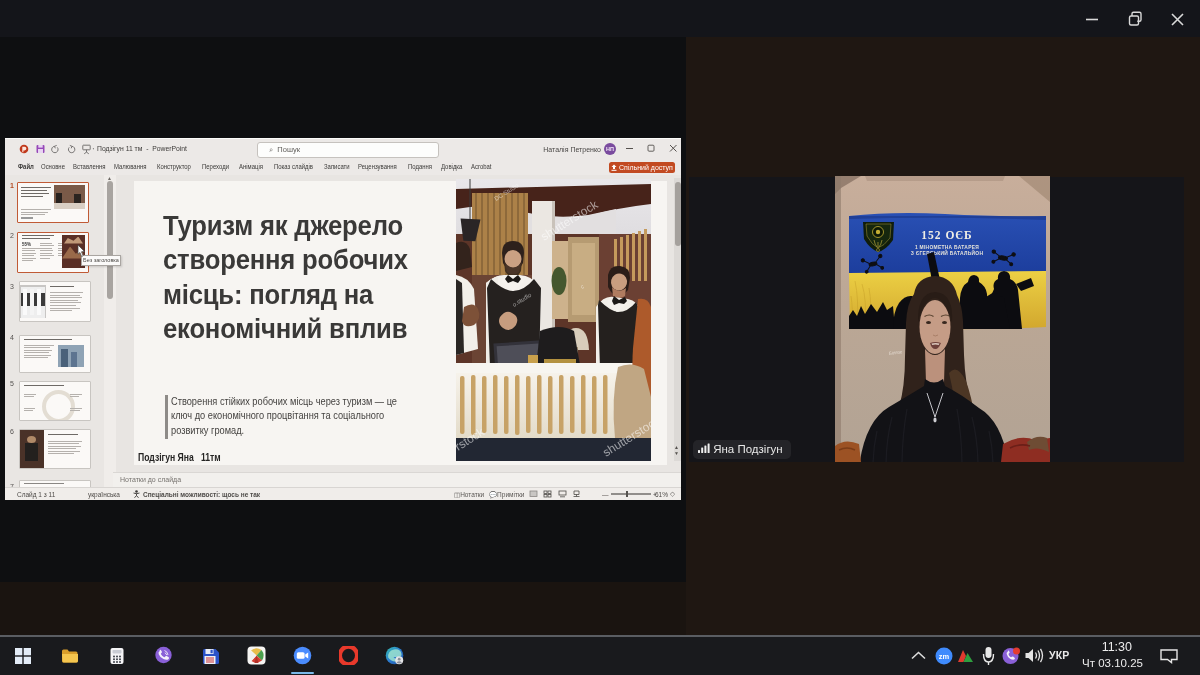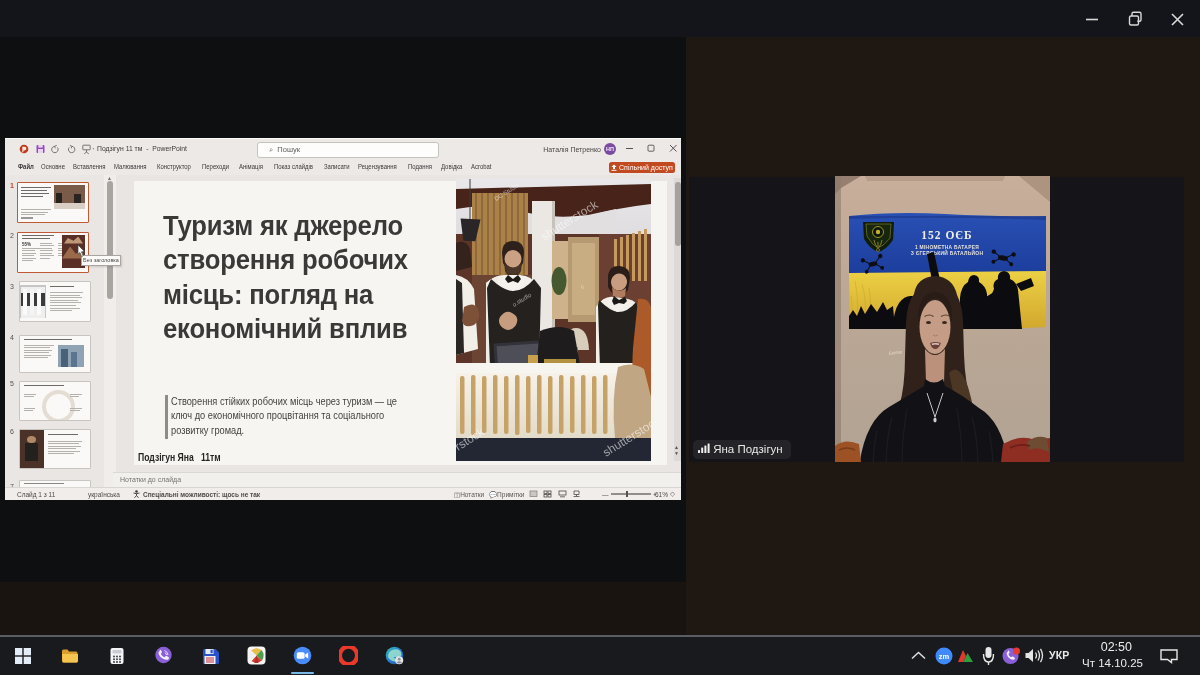--- a/index.html
+++ b/index.html
@@ -630,18 +630,18 @@
 <svg class="abs" style="left:1002px;top:10px" width="19" height="18" viewBox="0 0 19 18">
       <circle cx="8.5" cy="9" r="8" fill="#8a60d8"></circle>
       <path d="M5.5 5 q-1.2 0.4 -0.8 2 q0.7 3 3.4 4.7 q2.2 1.3 3.9 0.9 q1.3 -0.4 0.8 -1.7 l-1.7 -1.3 q-0.7 -0.4 -1.3 0.2 q-0.5 0.7 -1.2 0.2 q-1.5 -1 -2 -2.6 q-0.3 -0.8 0.5 -1.1 q0.9 -0.4 0.5 -1.3 l-0.9 -1.4 q-0.5 -0.8 -1.2 1.4 Z" fill="#f4f0fb"></path>
       <circle cx="14.5" cy="4" r="3.5" fill="#e33b30"></circle>
     </svg>
 <svg class="abs" style="left:1024px;top:10px" width="20" height="17" viewBox="0 0 20 17">
       <path d="M1.5 6 L4.5 6 L9 2 L9 15 L4.5 11 L1.5 11 Z" fill="#e4e4e4"></path>
       <path d="M11.5 5.5 q2 3 0 6 M14 3.5 q3 5 0 10 M16.5 1.8 q4 6.7 0 13.4" stroke="#e4e4e4" stroke-width="1.3" fill="none"></path>
     </svg>
 <div class="abs" style="left:1049px;top:12px;width:26px;color:#e9e9e9;font-size:10.5px;font-weight:bold;letter-spacing:0.2px">УКР</div>
-<div class="abs" style="left:1086px;top:3px;width:46px;color:#ececec;font-size:12.5px;text-align:right">02:50</div>
-<div class="abs" style="left:1077px;top:20px;width:66px;color:#ececec;font-size:11.5px;text-align:right">Чт 14.10.25</div>
+<div class="abs" style="left:1086px;top:3px;width:46px;color:#ececec;font-size:12.5px;text-align:right">11:30</div>
+<div class="abs" style="left:1077px;top:20px;width:66px;color:#ececec;font-size:11.5px;text-align:right">Чт 03.10.25</div>
 <svg class="abs" style="left:1159px;top:11px" width="20" height="17" viewBox="0 0 20 17">
       <path d="M2 2 L18 2 L18 11.5 L12.5 11.5 L12.5 14.5 L8.5 11.5 L2 11.5 Z" fill="none" stroke="#e6e6e6" stroke-width="1.4"></path>
     </svg>
 </div>
 
 </body></html>

